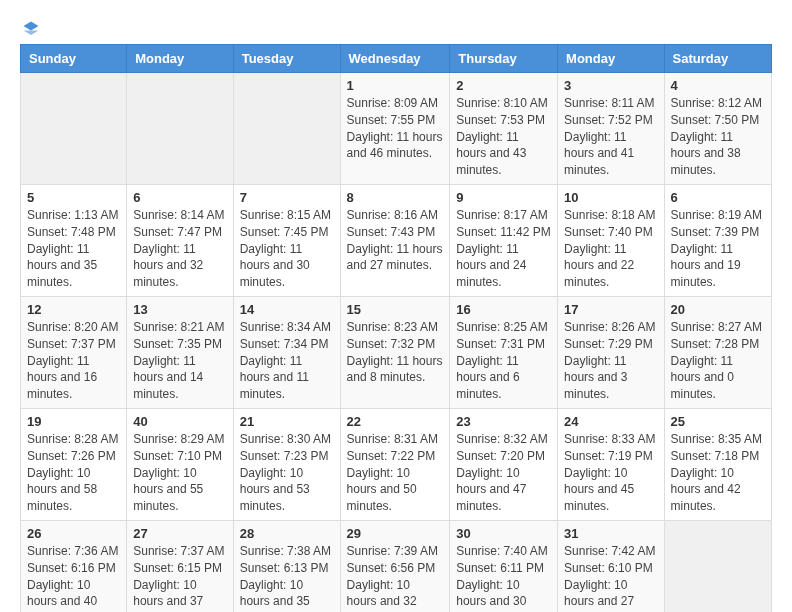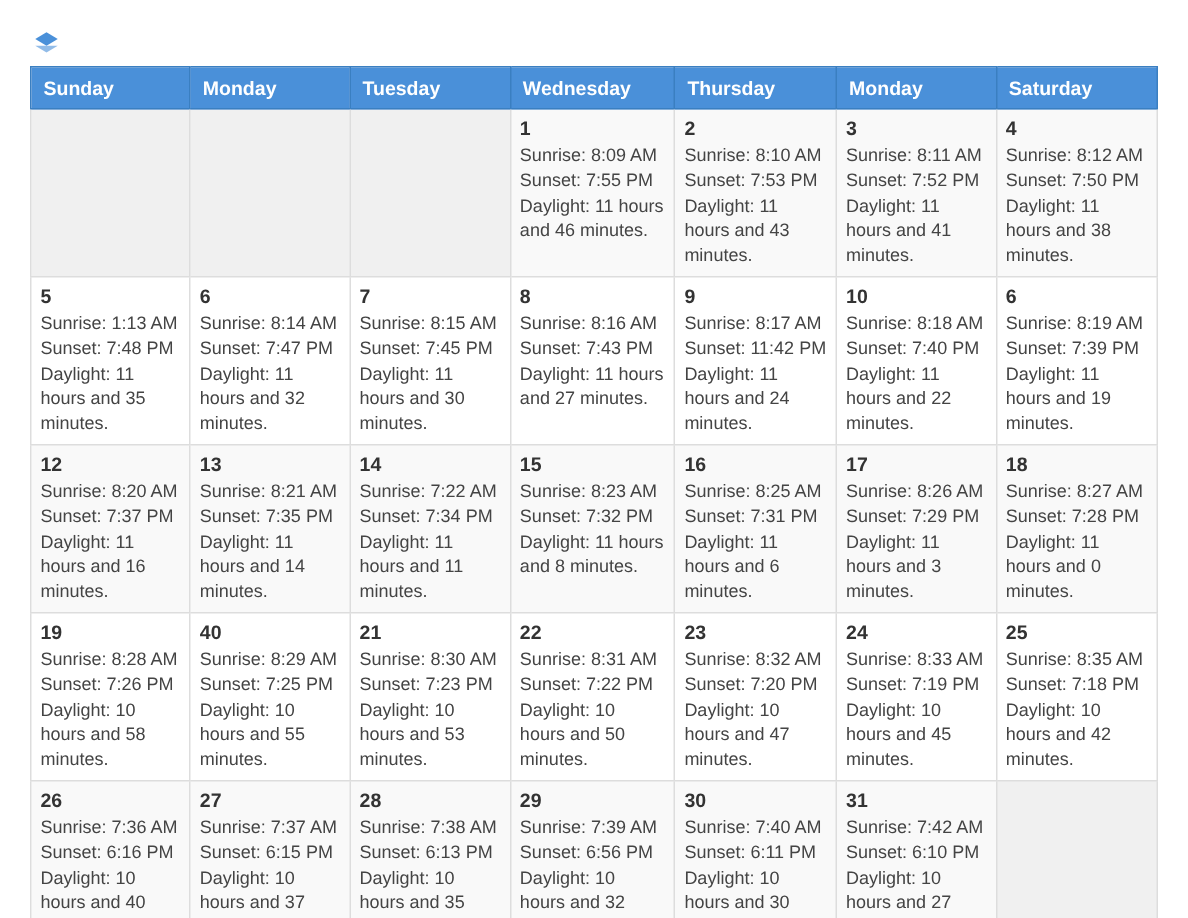--- a/index.html
+++ b/index.html
@@ -211,21 +211,21 @@
 Daylight: 11 hours and 16 minutes.</div>
         </td>
         <td>
           <span class="day-number">13</span>
           <div class="day-info">Sunrise: 8:21 AM
 Sunset: 7:35 PM
 Daylight: 11 hours and 14 minutes.</div>
         </td>
         <td>
           <span class="day-number">14</span>
-          <div class="day-info">Sunrise: 7:22 AM
+          <div class="day-info">Sunrise: 8:34 AM
 Sunset: 7:34 PM
 Daylight: 11 hours and 11 minutes.</div>
         </td>
         <td>
           <span class="day-number">15</span>
           <div class="day-info">Sunrise: 8:23 AM
 Sunset: 7:32 PM
 Daylight: 11 hours and 8 minutes.</div>
         </td>
         <td>
@@ -234,37 +234,37 @@
 Sunset: 7:31 PM
 Daylight: 11 hours and 6 minutes.</div>
         </td>
         <td>
           <span class="day-number">17</span>
           <div class="day-info">Sunrise: 8:26 AM
 Sunset: 7:29 PM
 Daylight: 11 hours and 3 minutes.</div>
         </td>
         <td>
-          <span class="day-number">18</span>
+          <span class="day-number">20</span>
           <div class="day-info">Sunrise: 8:27 AM
 Sunset: 7:28 PM
 Daylight: 11 hours and 0 minutes.</div>
         </td>
       </tr>
       <tr>
         <td>
           <span class="day-number">19</span>
           <div class="day-info">Sunrise: 8:28 AM
 Sunset: 7:26 PM
 Daylight: 10 hours and 58 minutes.</div>
         </td>
         <td>
           <span class="day-number">40</span>
           <div class="day-info">Sunrise: 8:29 AM
-Sunset: 7:25 PM
+Sunset: 7:10 PM
 Daylight: 10 hours and 55 minutes.</div>
         </td>
         <td>
           <span class="day-number">21</span>
           <div class="day-info">Sunrise: 8:30 AM
 Sunset: 7:23 PM
 Daylight: 10 hours and 53 minutes.</div>
         </td>
         <td>
           <span class="day-number">22</span>

